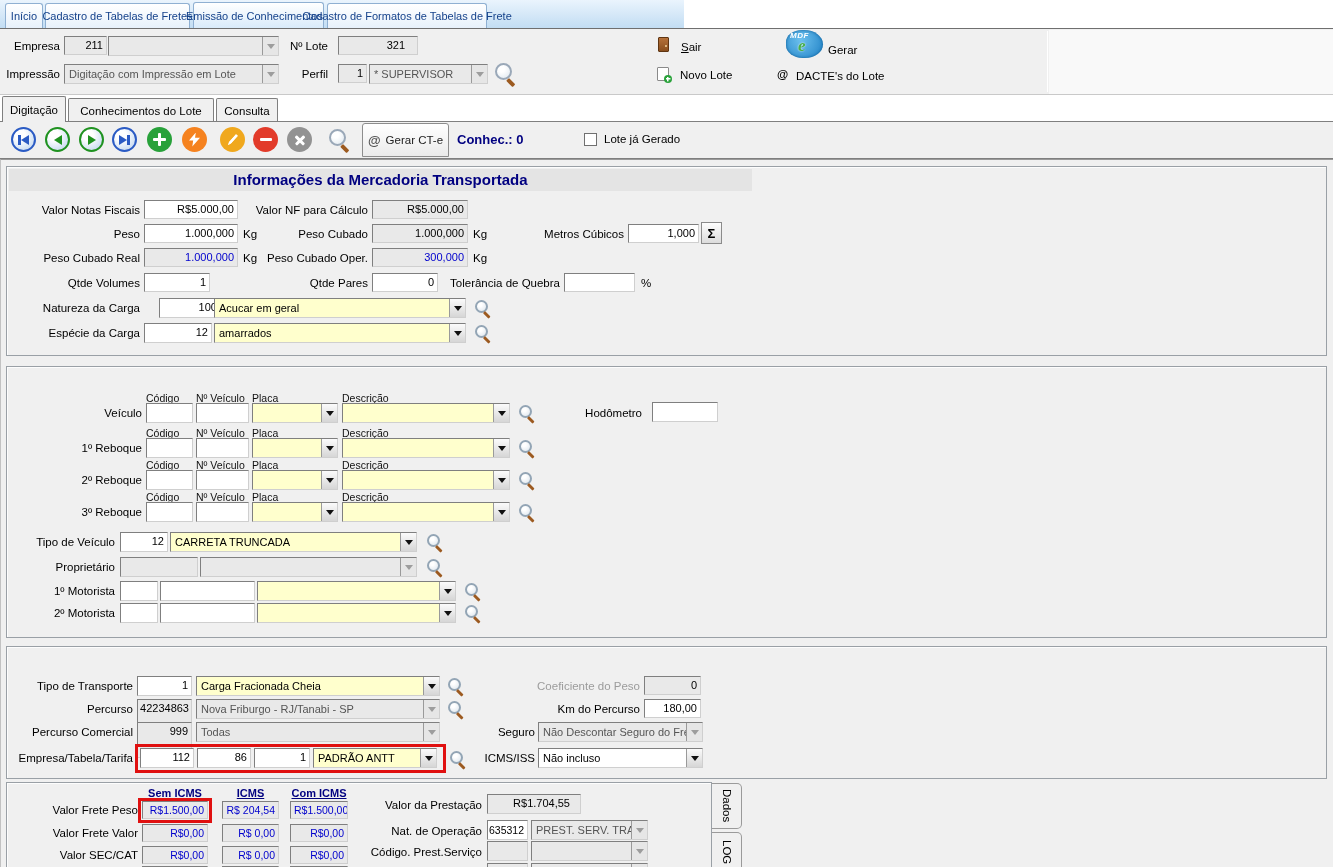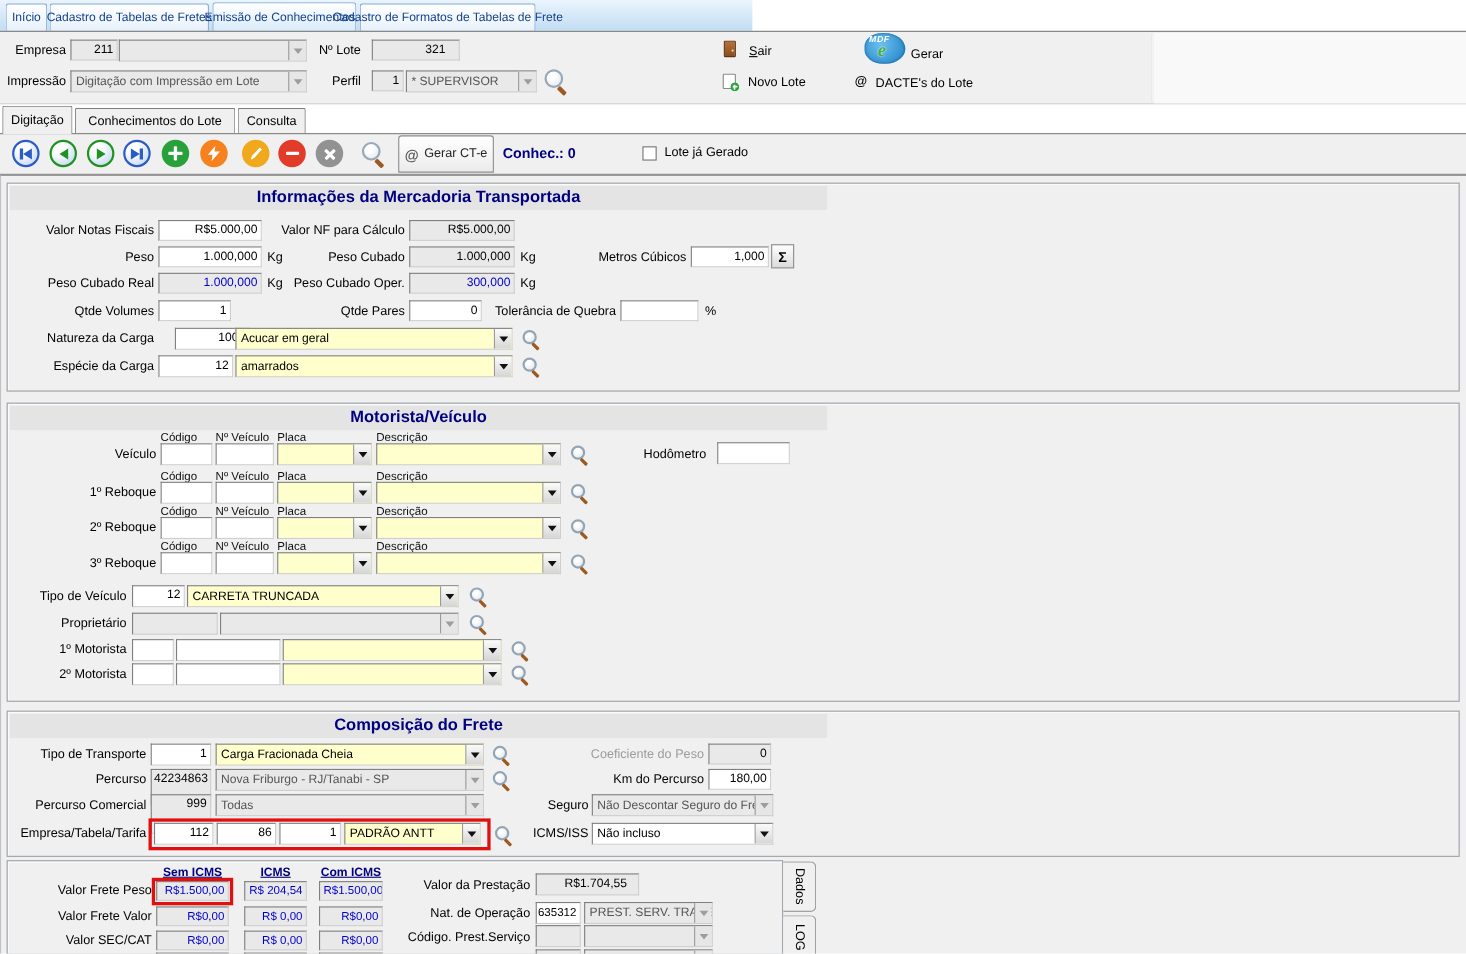--- a/index.html
+++ b/index.html
@@ -192,22 +192,20 @@
   <div class="chk" style="left:584px;top:133px"></div>
   <div class="abs" style="left:604px;top:133px;font-size:11.5px">Lote já Gerado</div>
 
   <div class="contentbg"></div>
   <div class="panel" style="left:6px;top:166px;width:1321px;height:190px"></div>
   <div class="panel" style="left:6px;top:366px;width:1321px;height:272px"></div>
   <div class="panel" style="left:6px;top:646px;width:1321px;height:133px"></div>
   <div class="panel" style="left:6px;top:782px;width:706px;height:86px"></div>
 
   <div class="sect-title" style="top:169px">Informações da Mercadoria Transportada</div>
-  <div class="sect-title" style="top:369px">Motorista/Veículo</div>
-  <div class="sect-title" style="top:649px">Composição do Frete</div>
 
   <div class="lbl" style="left:0;width:140px;top:201px">Valor Notas Fiscais</div>
   <div class="fld num" style="left:144px;top:200px;width:94px">R$5.000,00</div>
   <div class="lbl" style="left:230px;width:138px;top:201px">Valor NF para Cálculo</div>
   <div class="fld ro num" style="left:372px;top:200px;width:96px">R$5.000,00</div>
 
   <div class="lbl" style="left:0;width:140px;top:225px">Peso</div>
   <div class="fld num" style="left:144px;top:224px;width:94px">1.000,000</div>
   <div class="unit" style="left:243px;top:225px">Kg</div>
   <div class="lbl" style="left:230px;width:138px;top:225px">Peso Cubado</div>

